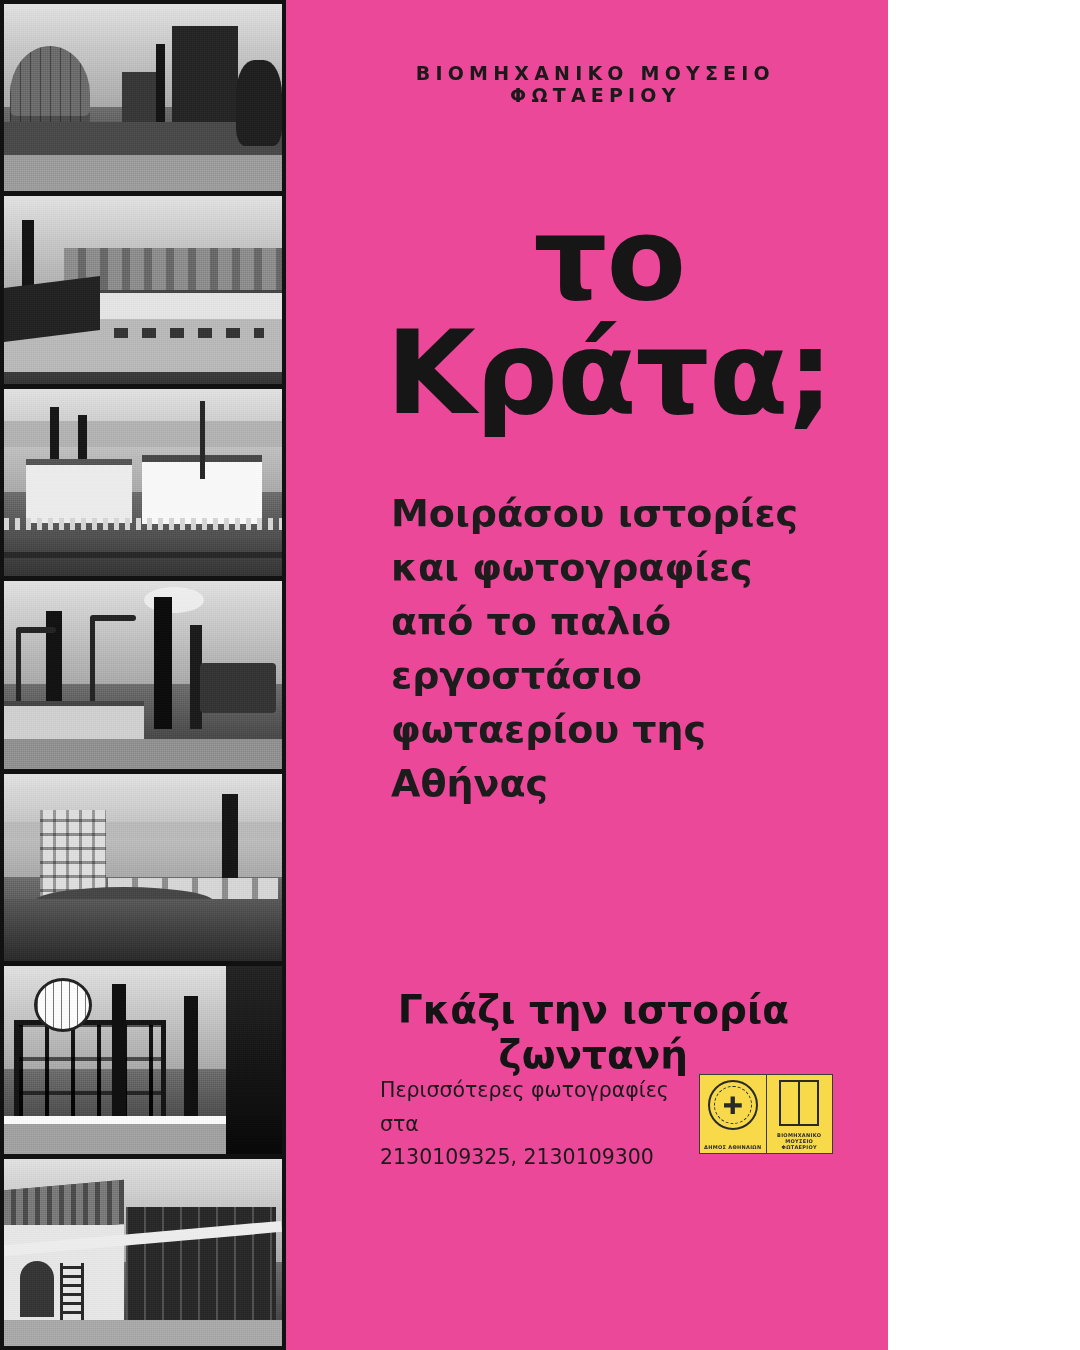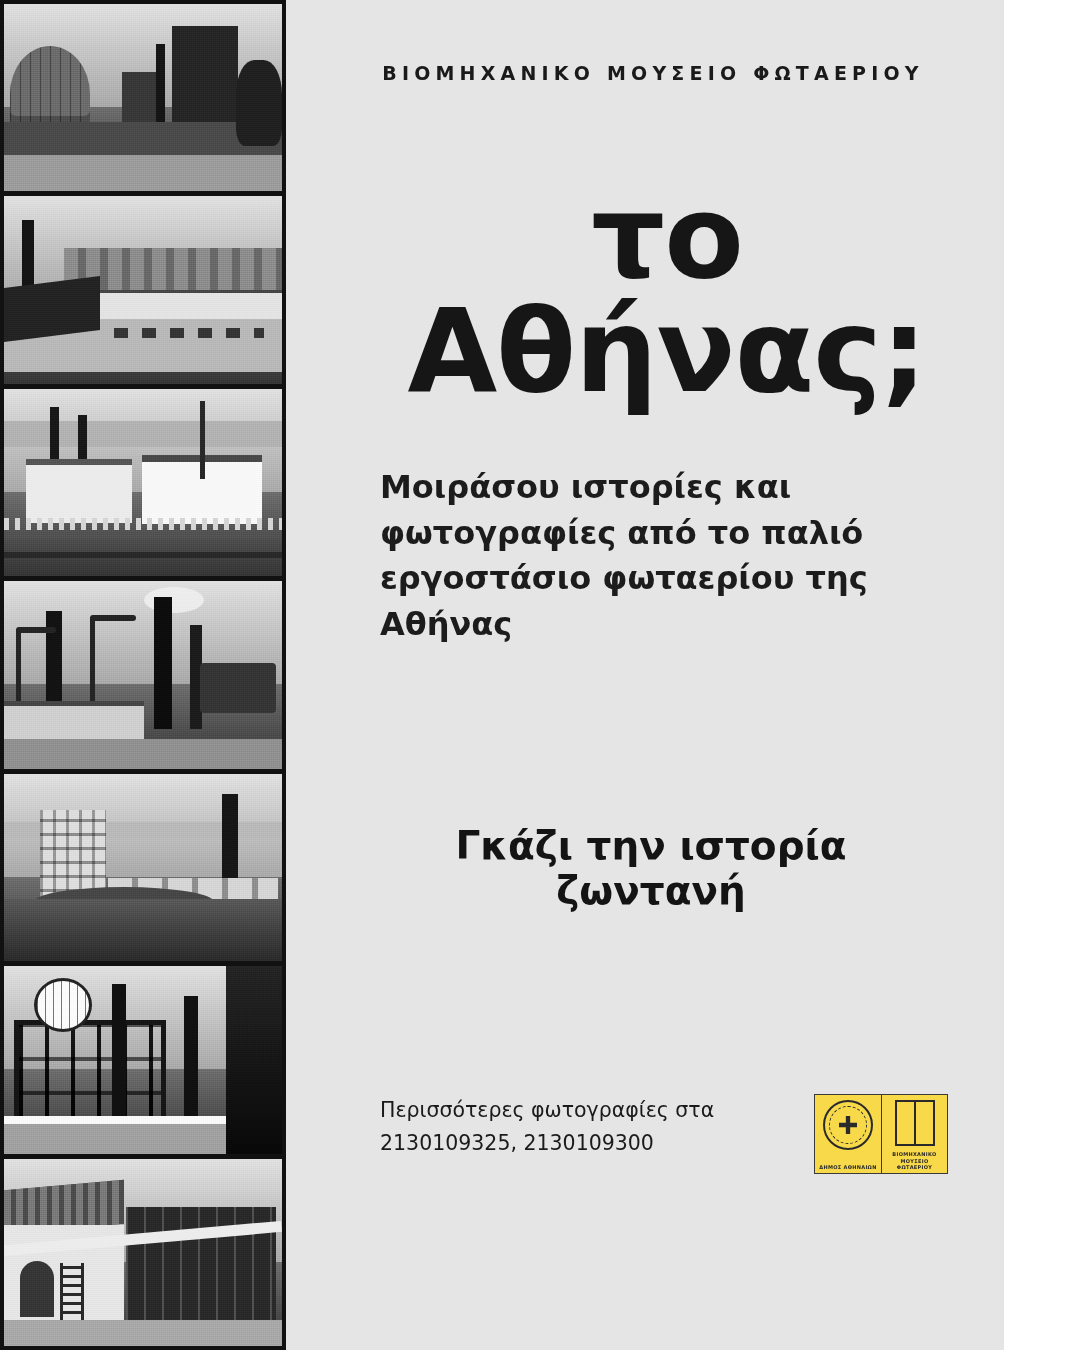--- a/index.html
+++ b/index.html
@@ -9,23 +9,23 @@
   }
   body {
     width: 1080px;
     height: 1350px;
     overflow: hidden;
     font-family: "DejaVu Sans", "Liberation Sans", sans-serif;
   }
 
   .poster {
     position: relative;
-    width: 1004px;
+    width: 888px;
     height: 1350px;
-    background: #e5e5e5;
+    background: #ec4899;
     display: flex;
   }
 
   
   .photo-strip {
     position: relative;
     width: 286px;
     height: 1350px;
     background: #111111;
     box-sizing: border-box;
@@ -322,25 +322,26 @@
     line-height: 0.98;
     font-weight: 700;
     color: #161616;
     letter-spacing: -1px;
   }
   .headline .l1 { display: block; text-align: center; padding-left: 6px; }
   .headline .l2 { display: block; text-align: center; padding-left: 6px; margin-top: 6px; }
 
   .subtitle {
     margin-top: 58px;
-    font-size: 32px;
+    font-size: 38px;
     line-height: 1.42;
     font-weight: 600;
     color: #1c1c1c;
     max-width: 600px;
+    margin-left: 11px;
   }
 
   .slogan {
     margin-top: 176px;
     font-size: 39px;
     font-weight: 700;
     color: #141414;
     text-align: center;
     padding-right: 26px;
   }
@@ -522,21 +523,21 @@
       <div class="grain"></div>
     </div>
 
   </div>
 
   <div class="content">
 
     <div class="museum-line">ΒΙΟΜΗΧΑΝΙΚΟ ΜΟΥΣΕΙΟ ΦΩΤΑΕΡΙΟΥ</div>
 
     <div class="headline">
-      <span class="l2">το Αθήνας;</span>
+      <span class="l2">το Κράτα;</span>
     </div>
 
     <div class="subtitle">Μοιράσου ιστορίες και φωτογραφίες από το παλιό εργοστάσιο φωταερίου της Αθήνας</div>
 
     <div class="slogan">Γκάζι την ιστορία ζωντανή</div>
 
     <div class="footer">
       <div class="contact">
         <div>Περισσότερες φωτογραφίες στα</div>
         <div>2130109325, 2130109300</div>

